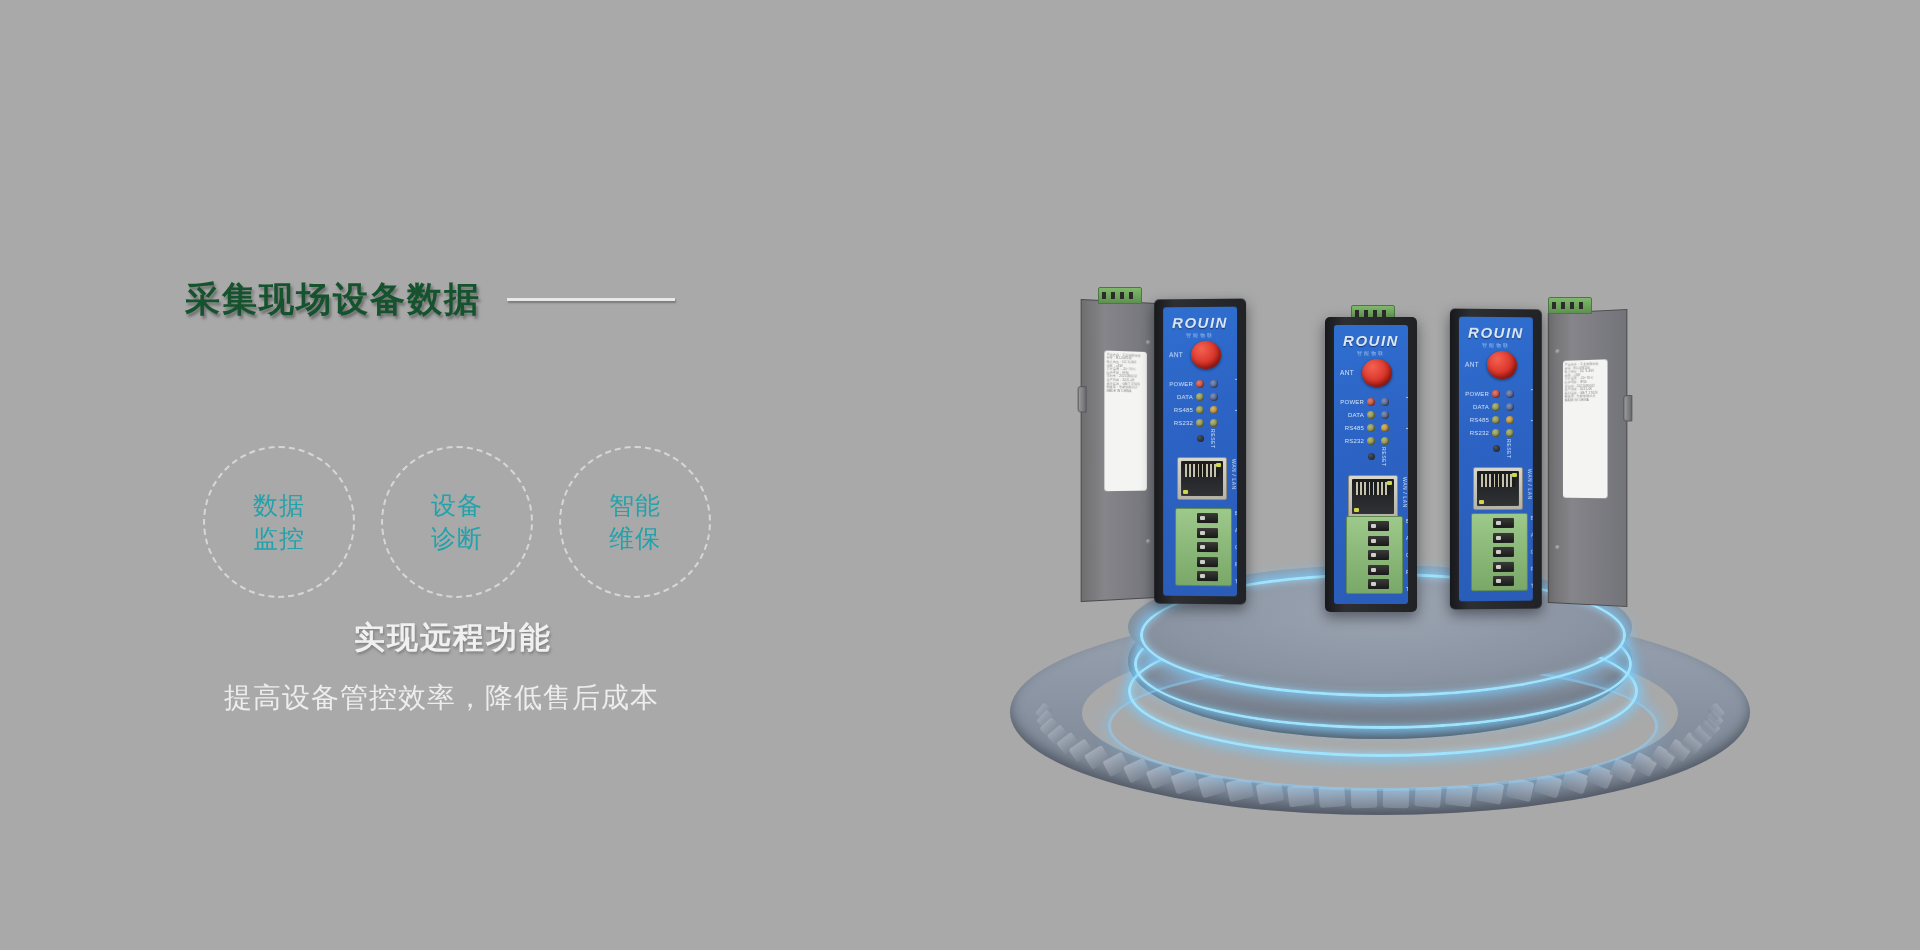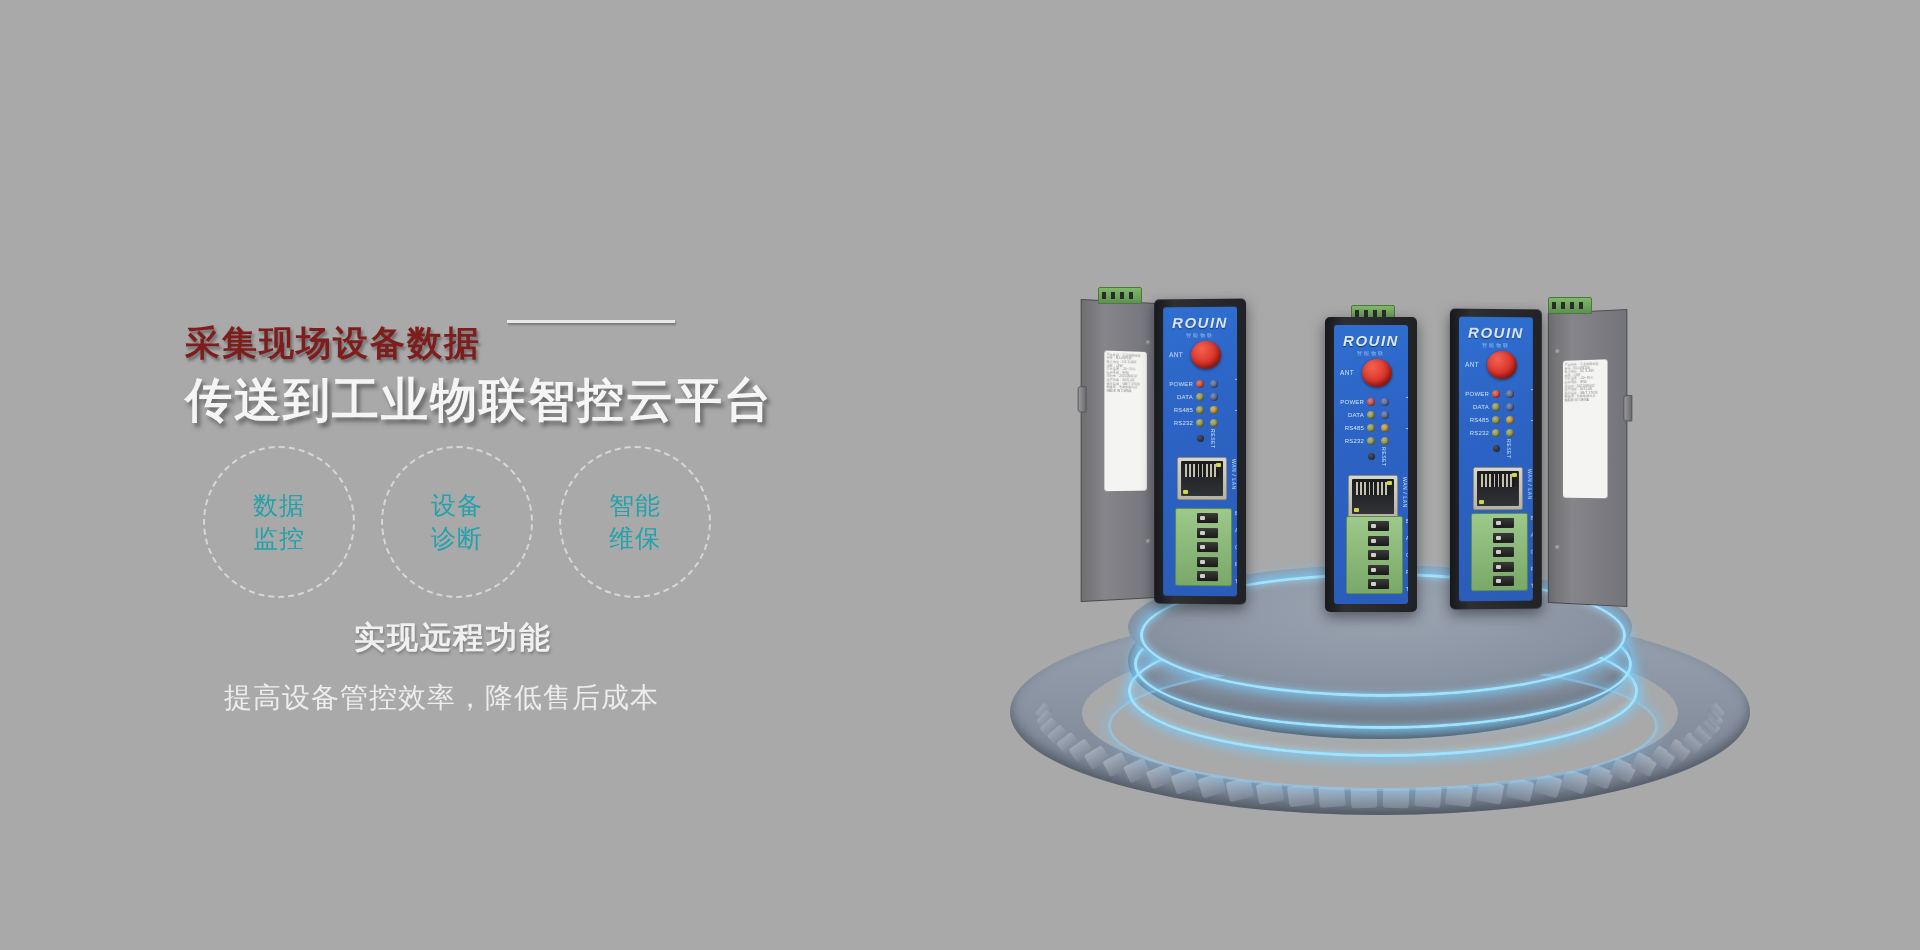--- a/index.html
+++ b/index.html
@@ -25,26 +25,25 @@
     width: 660px;
   }
   .headline-row {
     display: flex;
     align-items: center;
     gap: 26px;
   }
   #headline-primary {
     font-size: 35px;
     font-weight: 700;
-    color: #7f1d1d;
+    color: #14532d;
     letter-spacing: 2px;
     white-space: nowrap;
     text-shadow: 2px 3px 3px rgba(60,60,60,.55);
     line-height: 1.1;
-    margin-top: 44px;
   }
   #headline-rule {
     height: 3px;
     width: 168px;
     background: #e8e8e8;
     flex: none;
     box-shadow: 1px 2px 2px rgba(60,60,60,.45);
   }
   #headline-secondary {
     margin-top: 10px;
@@ -315,21 +314,20 @@
 </head>
 <body>
 
 <div id="stage">
 
   <div id="copy-block">
     <div class="headline-row">
       <div id="headline-primary">采集现场设备数据</div>
       <div id="headline-rule"></div>
     </div>
-    <div id="headline-secondary">传送到工业物联智控云平台</div>
   </div>
 
   <div id="feature-circles">
     <div class="feature-circle">
       <span>数据</span>
       <span>监控</span>
     </div>
     <div class="feature-circle">
       <span>设备</span>
       <span>诊断</span>

